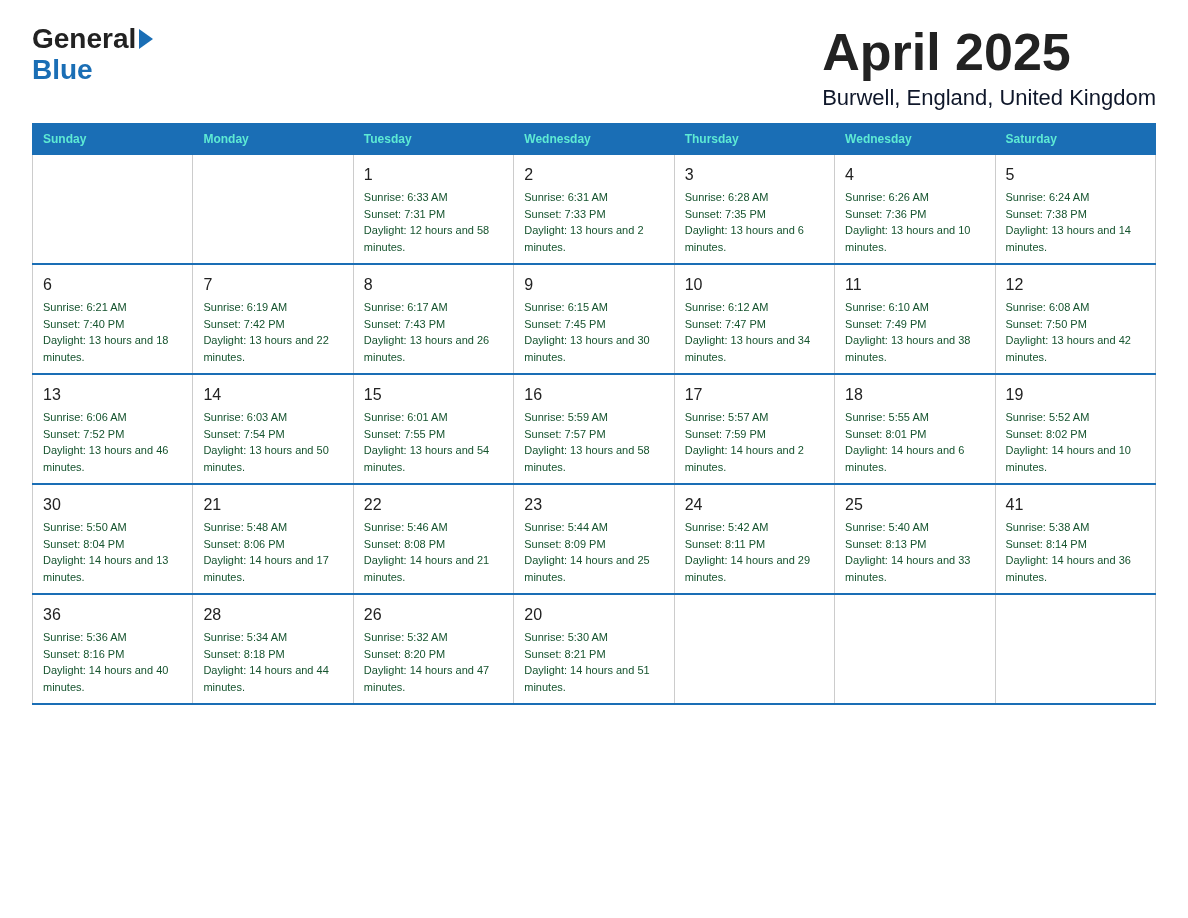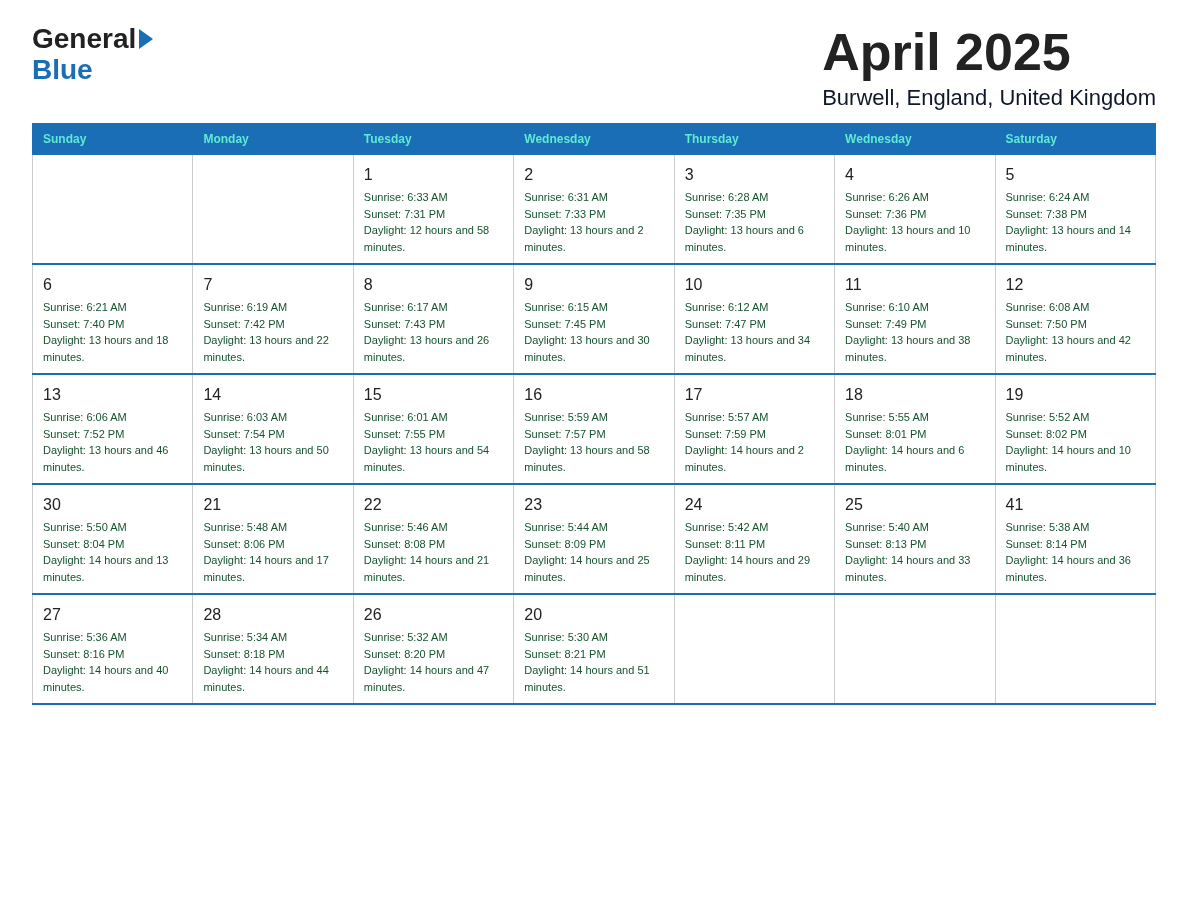--- a/index.html
+++ b/index.html
@@ -253,21 +253,21 @@
           <span class="day-num">25</span>
           <div class="day-info">Sunrise: 5:40 AM<br>Sunset: 8:13 PM<br>Daylight: 14 hours and 33 minutes.</div>
         </td>
         <td>
           <span class="day-num">41</span>
           <div class="day-info">Sunrise: 5:38 AM<br>Sunset: 8:14 PM<br>Daylight: 14 hours and 36 minutes.</div>
         </td>
       </tr>
       <tr>
         <td>
-          <span class="day-num">27</span>
+          <span class="day-num">36</span>
           <div class="day-info">Sunrise: 5:36 AM<br>Sunset: 8:16 PM<br>Daylight: 14 hours and 40 minutes.</div>
         </td>
         <td>
           <span class="day-num">28</span>
           <div class="day-info">Sunrise: 5:34 AM<br>Sunset: 8:18 PM<br>Daylight: 14 hours and 44 minutes.</div>
         </td>
         <td>
           <span class="day-num">26</span>
           <div class="day-info">Sunrise: 5:32 AM<br>Sunset: 8:20 PM<br>Daylight: 14 hours and 47 minutes.</div>
         </td>

